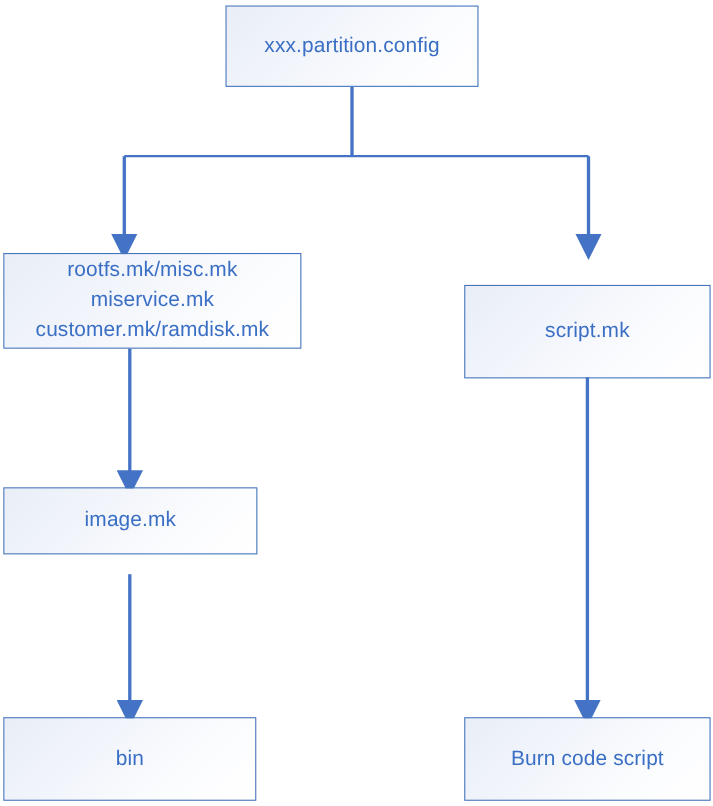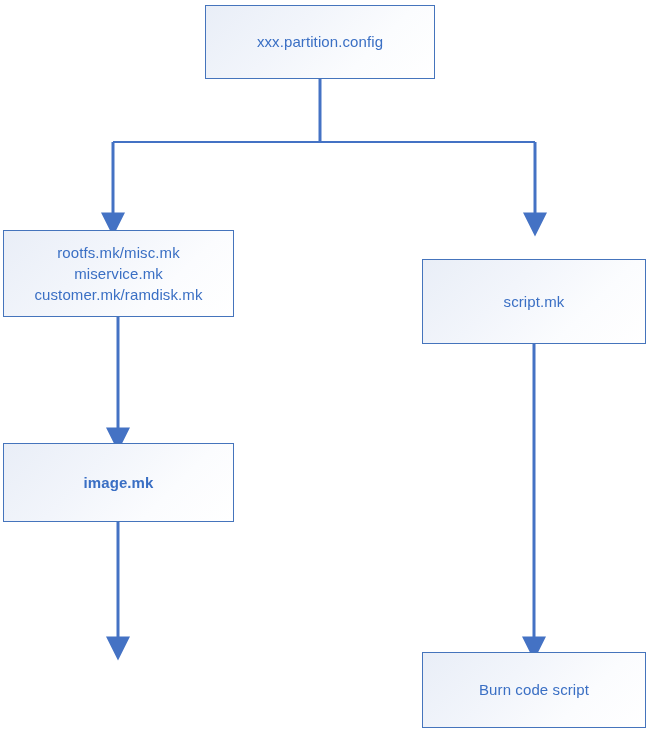--- a/index.html
+++ b/index.html
@@ -20,35 +20,35 @@
   .node {
     position: absolute;
     box-sizing: border-box;
     border: 1px solid #4574BC;
     background: linear-gradient(135deg, #e9eef7 0%, #f2f5fb 38%, #fbfcfe 70%, #ffffff 100%);
     display: flex;
     align-items: center;
     justify-content: center;
     text-align: center;
     color: #3A6FC4;
-    font-size: 15px;
+    font-size: 19px;
     line-height: 1.42;
     letter-spacing: 0.1px;
     white-space: pre-line;
   }
   .node-text {
     display: block;
     width: 100%;
     white-space: pre-line;
   }
   
   #node-root        { left: 205px; top: 5px;   width: 230px; height: 74px; }
-  #node-mk-group    { left: 3px;   top: 230px; width: 231px; height: 87px; }
+  #node-mk-group    { left: 3px;   top: 230px; width: 271px; height: 87px; }
   #node-script-mk   { left: 422px; top: 230px; width: 224px; height: 85px; margin-top: 29px; }
-  #node-image-mk    { left: 3px;   top: 443px; width: 231px; height: 79px; font-weight: bold; }
+  #node-image-mk    { left: 3px;   top: 443px; width: 231px; height: 61px; }
   #node-bin         { left: 3px;   top: 652px; width: 230px; height: 76px; }
   #node-burn-script { left: 422px; top: 652px; width: 224px; height: 76px; justify-content: flex-end; }
 
   #edges {
     position: absolute;
     left: 0;
     top: 0;
     width: 648px;
     height: 733px;
     pointer-events: none;
@@ -97,18 +97,21 @@
   </div>
 
   <div class="node" id="node-script-mk">
     <span class="node-text">script.mk</span>
   </div>
 
   <div class="node" id="node-image-mk">
     <span class="node-text">image.mk</span>
   </div>
 
+  <div class="node" id="node-bin">
+    <span class="node-text">bin</span>
+  </div>
 
   <div class="node" id="node-burn-script">
     <span class="node-text">Burn code script</span>
   </div>
 
 </div>
 
 </body></html>

